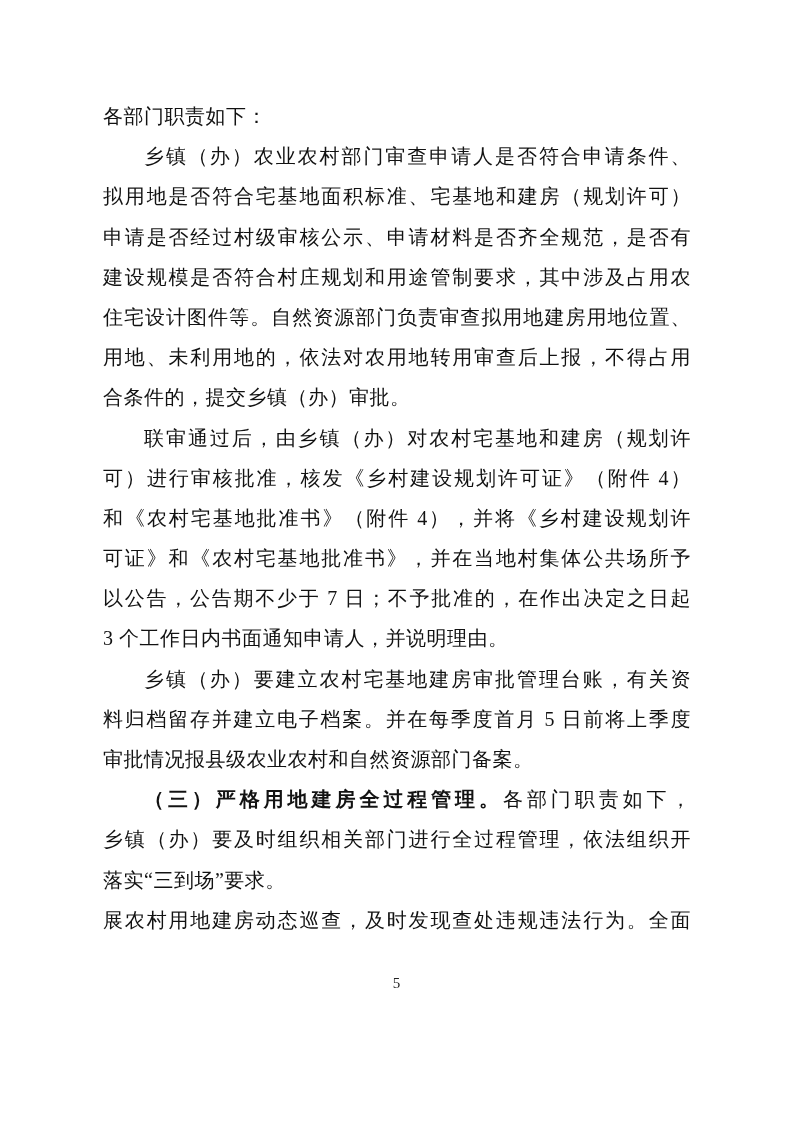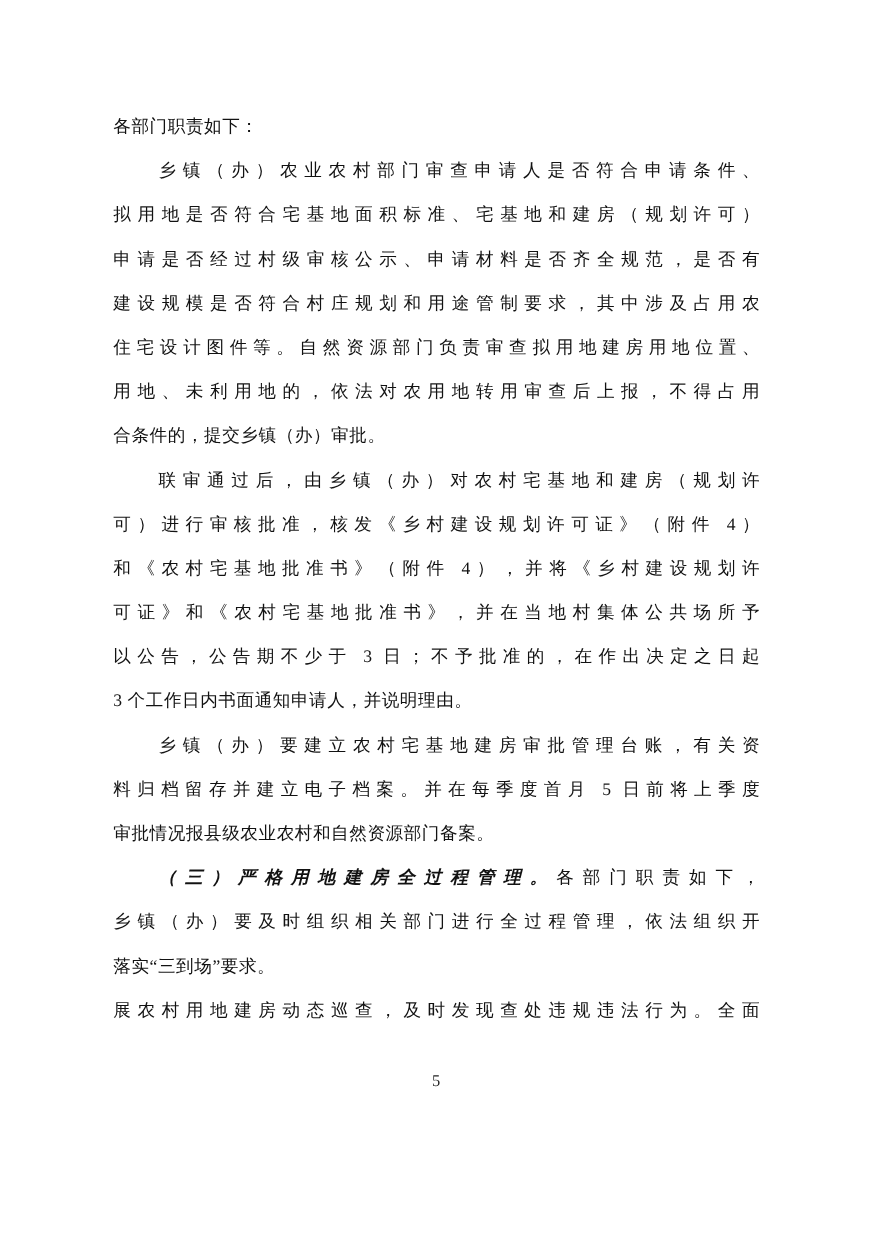--- a/index.html
+++ b/index.html
@@ -16,33 +16,33 @@
   }
   .content {
     position: absolute;
     left: 103px;
     top: 96px;
     width: 588px;
   }
   .line {
     height: 40.2px;
     line-height: 40.2px;
-    font-size: 16px;
+    font-size: 20px;
     white-space: nowrap;
     text-align: left;
     letter-spacing: 0.5px;
   }
   .line.j {
     white-space: normal;
     text-align: justify;
     text-align-last: justify;
     text-justify: inter-character;
   }
   .line.ind { padding-left: 41px; }
-  .b { font-weight: bold; font-style: italic; }
+  .b { font-weight: bold; }
   .pagenum {
     position: absolute;
     left: 0;
     top: 973px;
     width: 100%;
     text-align: center;
     font-size: 15px;
     line-height: 20px;
     color: #222222;
   }
@@ -60,21 +60,21 @@
     <div class="line j">申请是否经过村级审核公示、申请材料是否齐全规范，是否有</div>
     <div class="line j">建设规模是否符合村庄规划和用途管制要求，其中涉及占用农</div>
     <div class="line j">住宅设计图件等。自然资源部门负责审查拟用地建房用地位置、</div>
     <div class="line j">用地、未利用地的，依法对农用地转用审查后上报，不得占用</div>
     <div class="line">合条件的，提交乡镇（办）审批。</div>
 
     <div class="line j ind">联审通过后，由乡镇（办）对农村宅基地和建房（规划许</div>
     <div class="line j">可）进行审核批准，核发《乡村建设规划许可证》（附件 4）</div>
     <div class="line j">和《农村宅基地批准书》（附件 4），并将《乡村建设规划许</div>
     <div class="line j">可证》和《农村宅基地批准书》，并在当地村集体公共场所予</div>
-    <div class="line j">以公告，公告期不少于 3 日；不予批准的，在作出决定之日起</div>
+    <div class="line j">以公告，公告期不少于 7 日；不予批准的，在作出决定之日起</div>
     <div class="line">3 个工作日内书面通知申请人，并说明理由。</div>
 
     <div class="line j ind">乡镇（办）要建立农村宅基地建房审批管理台账，有关资</div>
     <div class="line j">料归档留存并建立电子档案。并在每季度首月 5 日前将上季度</div>
     <div class="line">审批情况报县级农业农村和自然资源部门备案。</div>
 
     <div class="line j ind"><span class="b">（三）严格用地建房全过程管理。</span><span>各部门职责如下，</span></div>
     <div class="line j">乡镇（办）要及时组织相关部门进行全过程管理，依法组织开</div>
     <div class="line">落实“三到场”要求。</div>
     <div class="line j">展农村用地建房动态巡查，及时发现查处违规违法行为。全面</div>

